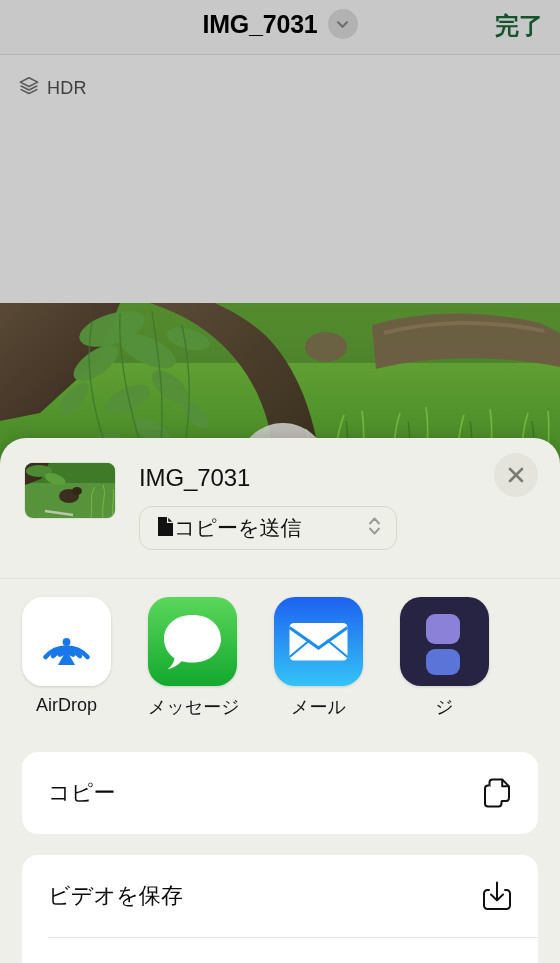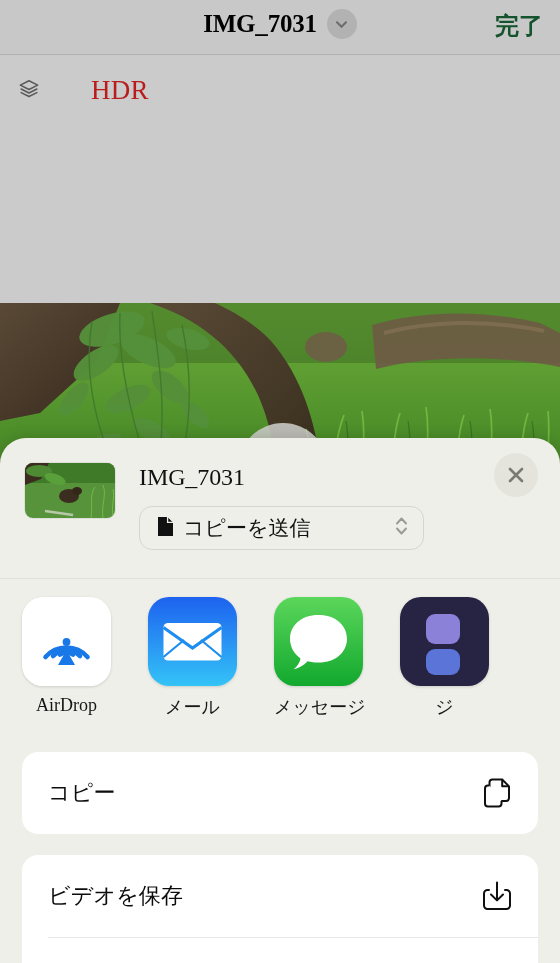--- a/index.html
+++ b/index.html
@@ -10,21 +10,20 @@
   body {
     font-family: "Liberation Sans", "DejaVu Sans", sans-serif;
     -webkit-font-smoothing: antialiased;
   }
   #screen {
     position: relative;
     width: 560px;
     height: 963px;
     overflow: hidden;
     background: #c9c9c9;
-    font-family: Liberation Serif, serif;
   }
 
   
   .navbar {
     position: absolute;
     top: 0; left: 0;
     width: 560px;
     height: 55px;
     background: #c8c8c8;
     border-bottom: 1px solid #b4b4b4;
@@ -75,24 +74,23 @@
   }
   .hdr-badge {
     position: absolute;
     left: 18px;
     top: 19px;
     display: flex;
     align-items: center;
     gap: 7px;
   }
   .hdr-label {
-    font-size: 27px;
-    color: #b91c1c;
+    font-size: 18px;
+    color: #404040;
     letter-spacing: 0.3px;
-    margin-left: 44px;
   }
 
   
   .photo {
     position: absolute;
     top: 303px; left: 0;
     width: 560px;
     height: 660px;
     overflow: hidden;
     background: #3f6b2a;
@@ -162,21 +160,20 @@
     position: absolute;
     left: 139px;
     top: 68px;
     height: 44px;
     box-sizing: border-box;
     padding: 0 14px 0 17px;
     border: 1px solid #d6d6cd;
     border-radius: 13px;
     display: flex;
     align-items: center;
-    gap: 9px;
     background: transparent;
   }
   .pill-label {
     font-size: 21px;
     color: #111111;
     white-space: nowrap;
   }
   .pill-spacer { width: 66px; }
 
   
@@ -416,53 +413,53 @@
             <path d="M44.5 53 L53 68 L36 68 Z" fill="#1878e8"></path>
           </svg>
         </div>
         <div class="app-label">AirDrop</div>
       </div>
 
       <div class="app">
         <div class="app-icon">
           <svg viewBox="0 0 89 89" aria-hidden="true">
             <defs>
-              <linearGradient id="mailG" x1="0" y1="0" x2="0" y2="1">
-                <stop offset="0%" stop-color="#1d62ef"></stop>
-                <stop offset="100%" stop-color="#34c3f7"></stop>
-              </linearGradient>
-            </defs>
-            <rect width="89" height="89" fill="url(#mailG)"></rect>
-            <rect x="15.5" y="26" width="58" height="37.5" rx="4.5" fill="#ffffff"></rect>
-            <path d="M15.5 30.5 L44.5 51 L73.5 30.5" fill="none" stroke="#1d8ef0" stroke-width="3.1"></path>
-            <path d="M15.5 60 L36 43 M73.5 60 L53 43" fill="none" stroke="#1d8ef0" stroke-width="2.2"></path>
-          </svg>
-        </div>
-        <div class="app-label">メール</div>
-      </div>
-
-      <div class="app">
-        <div class="app-icon">
-          <svg viewBox="0 0 89 89" aria-hidden="true">
-            <defs>
               <linearGradient id="msgG" x1="0" y1="0" x2="0" y2="1">
                 <stop offset="0%" stop-color="#5bd75b"></stop>
                 <stop offset="100%" stop-color="#12a82e"></stop>
               </linearGradient>
             </defs>
             <rect width="89" height="89" fill="url(#msgG)"></rect>
             <path d="M44.5 18 C62 18 73 28.6 73 41.8 C73 55 62 65.6 44.5 65.6
                      C40.6 65.6 36.9 65.1 33.6 64.2 C29.6 68.4 24.4 71.2 19.6 72.2
                      C23.4 69.2 25.9 65.3 26.5 61.4 C20 57 16 49.9 16 41.8
                      C16 28.6 27 18 44.5 18 Z" fill="#ffffff"></path>
           </svg>
         </div>
         <div class="app-label">メッセージ</div>
       </div>
 
+      <div class="app">
+        <div class="app-icon">
+          <svg viewBox="0 0 89 89" aria-hidden="true">
+            <defs>
+              <linearGradient id="mailG" x1="0" y1="0" x2="0" y2="1">
+                <stop offset="0%" stop-color="#1d62ef"></stop>
+                <stop offset="100%" stop-color="#34c3f7"></stop>
+              </linearGradient>
+            </defs>
+            <rect width="89" height="89" fill="url(#mailG)"></rect>
+            <rect x="15.5" y="26" width="58" height="37.5" rx="4.5" fill="#ffffff"></rect>
+            <path d="M15.5 30.5 L44.5 51 L73.5 30.5" fill="none" stroke="#1d8ef0" stroke-width="3.1"></path>
+            <path d="M15.5 60 L36 43 M73.5 60 L53 43" fill="none" stroke="#1d8ef0" stroke-width="2.2"></path>
+          </svg>
+        </div>
+        <div class="app-label">メール</div>
+      </div>
+
 
       <div class="app">
         <div class="app-icon">
           <svg viewBox="0 0 89 89" aria-hidden="true">
             <rect width="89" height="89" fill="#272343"></rect>
             <rect x="26" y="17" width="34" height="30" rx="9" fill="#8b81d8"></rect>
             <rect x="26" y="52" width="34" height="26" rx="9" fill="#5b74d8"></rect>
           </svg>
         </div>
         <div class="app-label">ジ</div>

